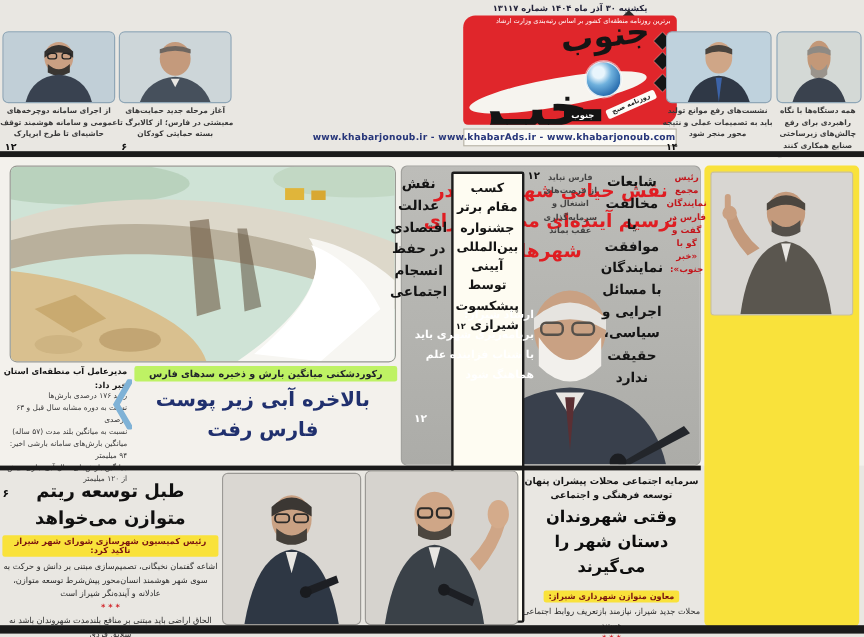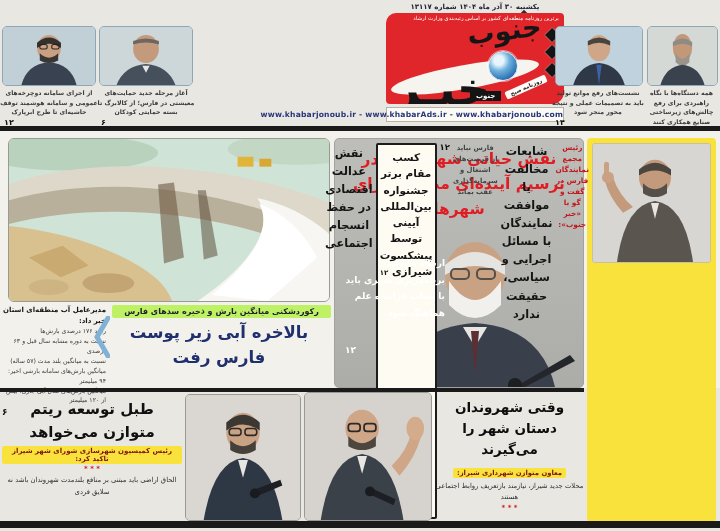--- a/index.html
+++ b/index.html
@@ -260,20 +260,21 @@
 
     <div class="justice-headline">نقش عدالت اقتصادی در حفظ انسجام اجتماعی</div>
 
   </div>
 
   <div class="abs bar bar2"></div>
 
   <div class="abs dev-story">
     <div class="dev-headline">طبل توسعه ریتم متوازن می‌خواهد</div>
     <div class="dev-kicker">رئیس کمیسیون شهرسازی شورای شهر شیراز تاکید کرد:</div>
+    <div class="body-sm">اشاعه گفتمان نخبگانی، تصمیم‌سازی مبتنی بر دانش و حرکت به سوی شهر هوشمند انسان‌محور پیش‌شرط توسعه متوازن، عادلانه و آینده‌نگر شیراز است</div>
     <div class="sep">* * *</div>
     <div class="body-sm">الحاق اراضی باید مبتنی بر منافع بلندمدت شهروندان باشد نه سلایق فردی</div>
     
   </div>
 
   <div class="abs bphoto bpA">
     <svg width="100%" height="100%" viewBox="0 0 116 127" preserveAspectRatio="none">
       <rect width="116" height="127" fill="#dad7d2"></rect>
       <ellipse cx="58" cy="38" rx="17" ry="20" fill="#c9a183"></ellipse>
       <path d="M41 28 Q58 12 75 28 L75 36 Q58 24 41 36 Z" fill="#3b3733"></path>
@@ -296,20 +297,21 @@
       <path d="M16 129 Q26 66 58 62 Q90 66 100 129 Z" fill="#3a4148"></path>
       <path d="M53 64 L58 82 L63 64 Z" fill="#e8e6e2"></path>
       <path d="M88 74 Q104 58 108 40 L118 44 Q112 66 96 84 Z" fill="#cfa687"></path>
       <ellipse cx="112" cy="36" rx="9" ry="12" fill="#d4ab8b"></ellipse>
       <path d="M66 96 L92 108 L90 114 L64 102 Z" fill="#1d1f24"></path>
       <circle cx="66" cy="100" r="5" fill="#191b1f"></circle>
     </svg>
   </div>
 
   <div class="abs cit-story">
+    <div class="cit-overline">سرمایه اجتماعی محلات پیشران پنهان توسعه فرهنگی و اجتماعی</div>
     <div class="cit-headline">وقتی شهروندان دستان شهر را می‌گیرند</div>
     <div class="cit-kicker">معاون متوازن شهرداری شیراز:</div>
     <div class="body-sm">محلات جدید شیراز، نیازمند بازتعریف روابط اجتماعی هستند</div>
     <div class="sep">* * *</div>
     
     
   </div>
 
   <div class="abs bar bar3"></div>
 </div>

